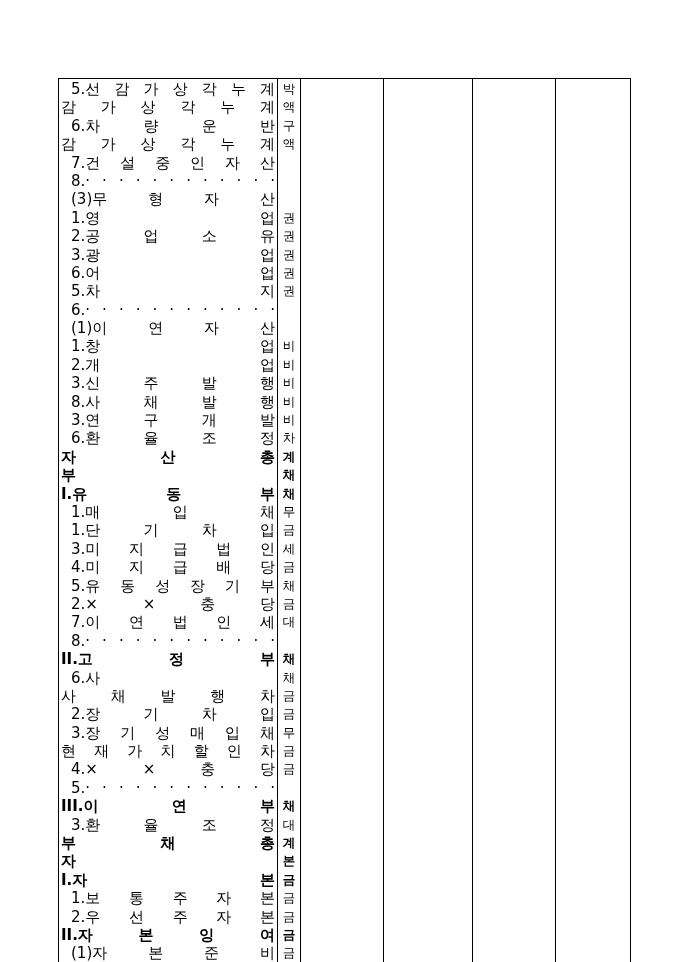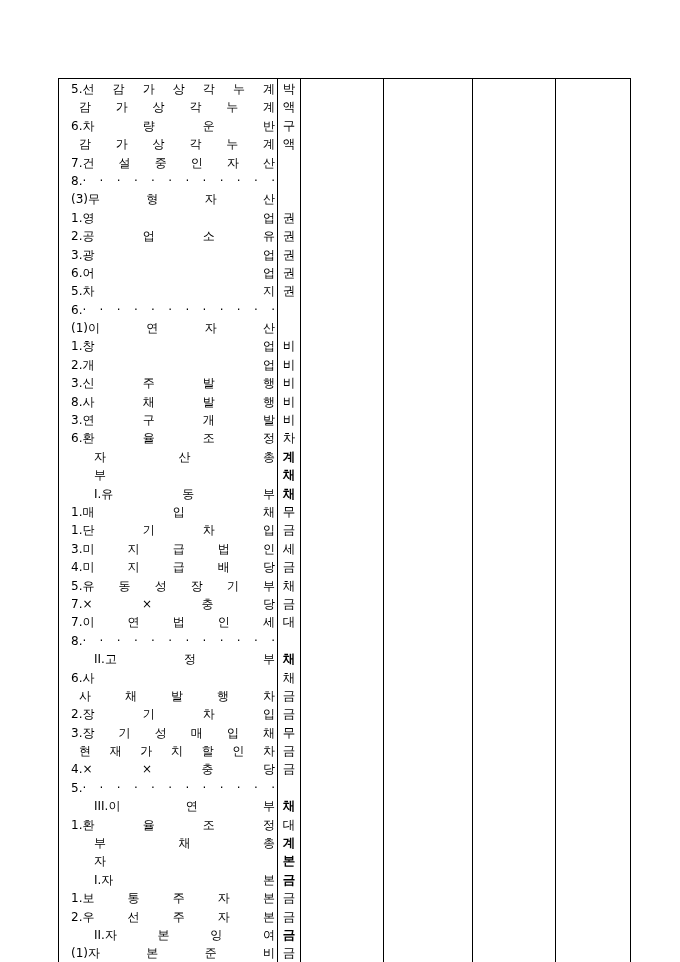--- a/index.html
+++ b/index.html
@@ -39,40 +39,40 @@
   td.c-v2    { width: 88px; }
   td.c-v3    { width: 82px; }
   td.c-v4    { width: 74px; }
 
   .rows {
     display: block;
   }
   .row {
     height: 18.4px;
     line-height: 18.4px;
-    font-size: 12px;
+    font-size: 15px;
     white-space: nowrap;
     overflow: hidden;
   }
   
   .labelwrap { padding: 1px 2px 2px 2px; }
   .unitwrap  { padding: 1px 0 2px 0; }
 
   
   .spread {
     display: block;
     text-align: justify;
     text-align-last: justify;
     text-justify: inter-character;
   }
   .ind0 { margin-left: 0px; }
   .ind1 { margin-left: 10px; }
-  .ind2 { margin-left: 18px; }
-
-  .bold { font-weight: normal; margin-left: 33px; }
+  .ind2 { }
+
+  .bold { font-weight: bold; }
 
   .unit {
     font-size: 12.5px;
     height: 18.4px;
     line-height: 18.4px;
     text-align: center;
     white-space: nowrap;
     overflow: hidden;
   }
   .unit.b { font-weight: bold; }
@@ -168,21 +168,21 @@
               <div class="row">
                 <span class="spread ind1">3.미   지   급   법   인</span>
               </div>
               <div class="row">
                 <span class="spread ind1">4.미   지   급   배   당</span>
               </div>
               <div class="row">
                 <span class="spread ind1">5.유 동 성 장 기 부</span>
               </div>
               <div class="row">
-                <span class="spread ind1">7.×    ×    충    당</span>
+                <span class="spread ind1">2.×    ×    충    당</span>
               </div>
               <div class="row">
                 <span class="spread ind1">7.이   연   법   인   세</span>
               </div>
               <div class="row">
                 <span class="spread ind1 dots">8.· · · · · · · · · · · ·</span>
               </div>
               <div class="row">
                 <span class="spread ind0 bold"> II.고      정      부</span>
               </div>
@@ -204,21 +204,21 @@
               <div class="row">
                 <span class="spread ind1">4.×    ×    충    당</span>
               </div>
               <div class="row">
                 <span class="spread ind1 dots">5.· · · · · · · · · · · ·</span>
               </div>
               <div class="row">
                 <span class="spread ind0 bold"> III.이      연      부</span>
               </div>
               <div class="row">
-                <span class="spread ind1">1.환    율    조    정</span>
+                <span class="spread ind1">3.환    율    조    정</span>
               </div>
               <div class="row">
                 <span class="spread ind0 bold">부        채        총</span>
               </div>
               <div class="row">
                 <span class="spread ind0 bold">자</span>
               </div>
               <div class="row">
                 <span class="spread ind0 bold"> I.자               본</span>
               </div>

